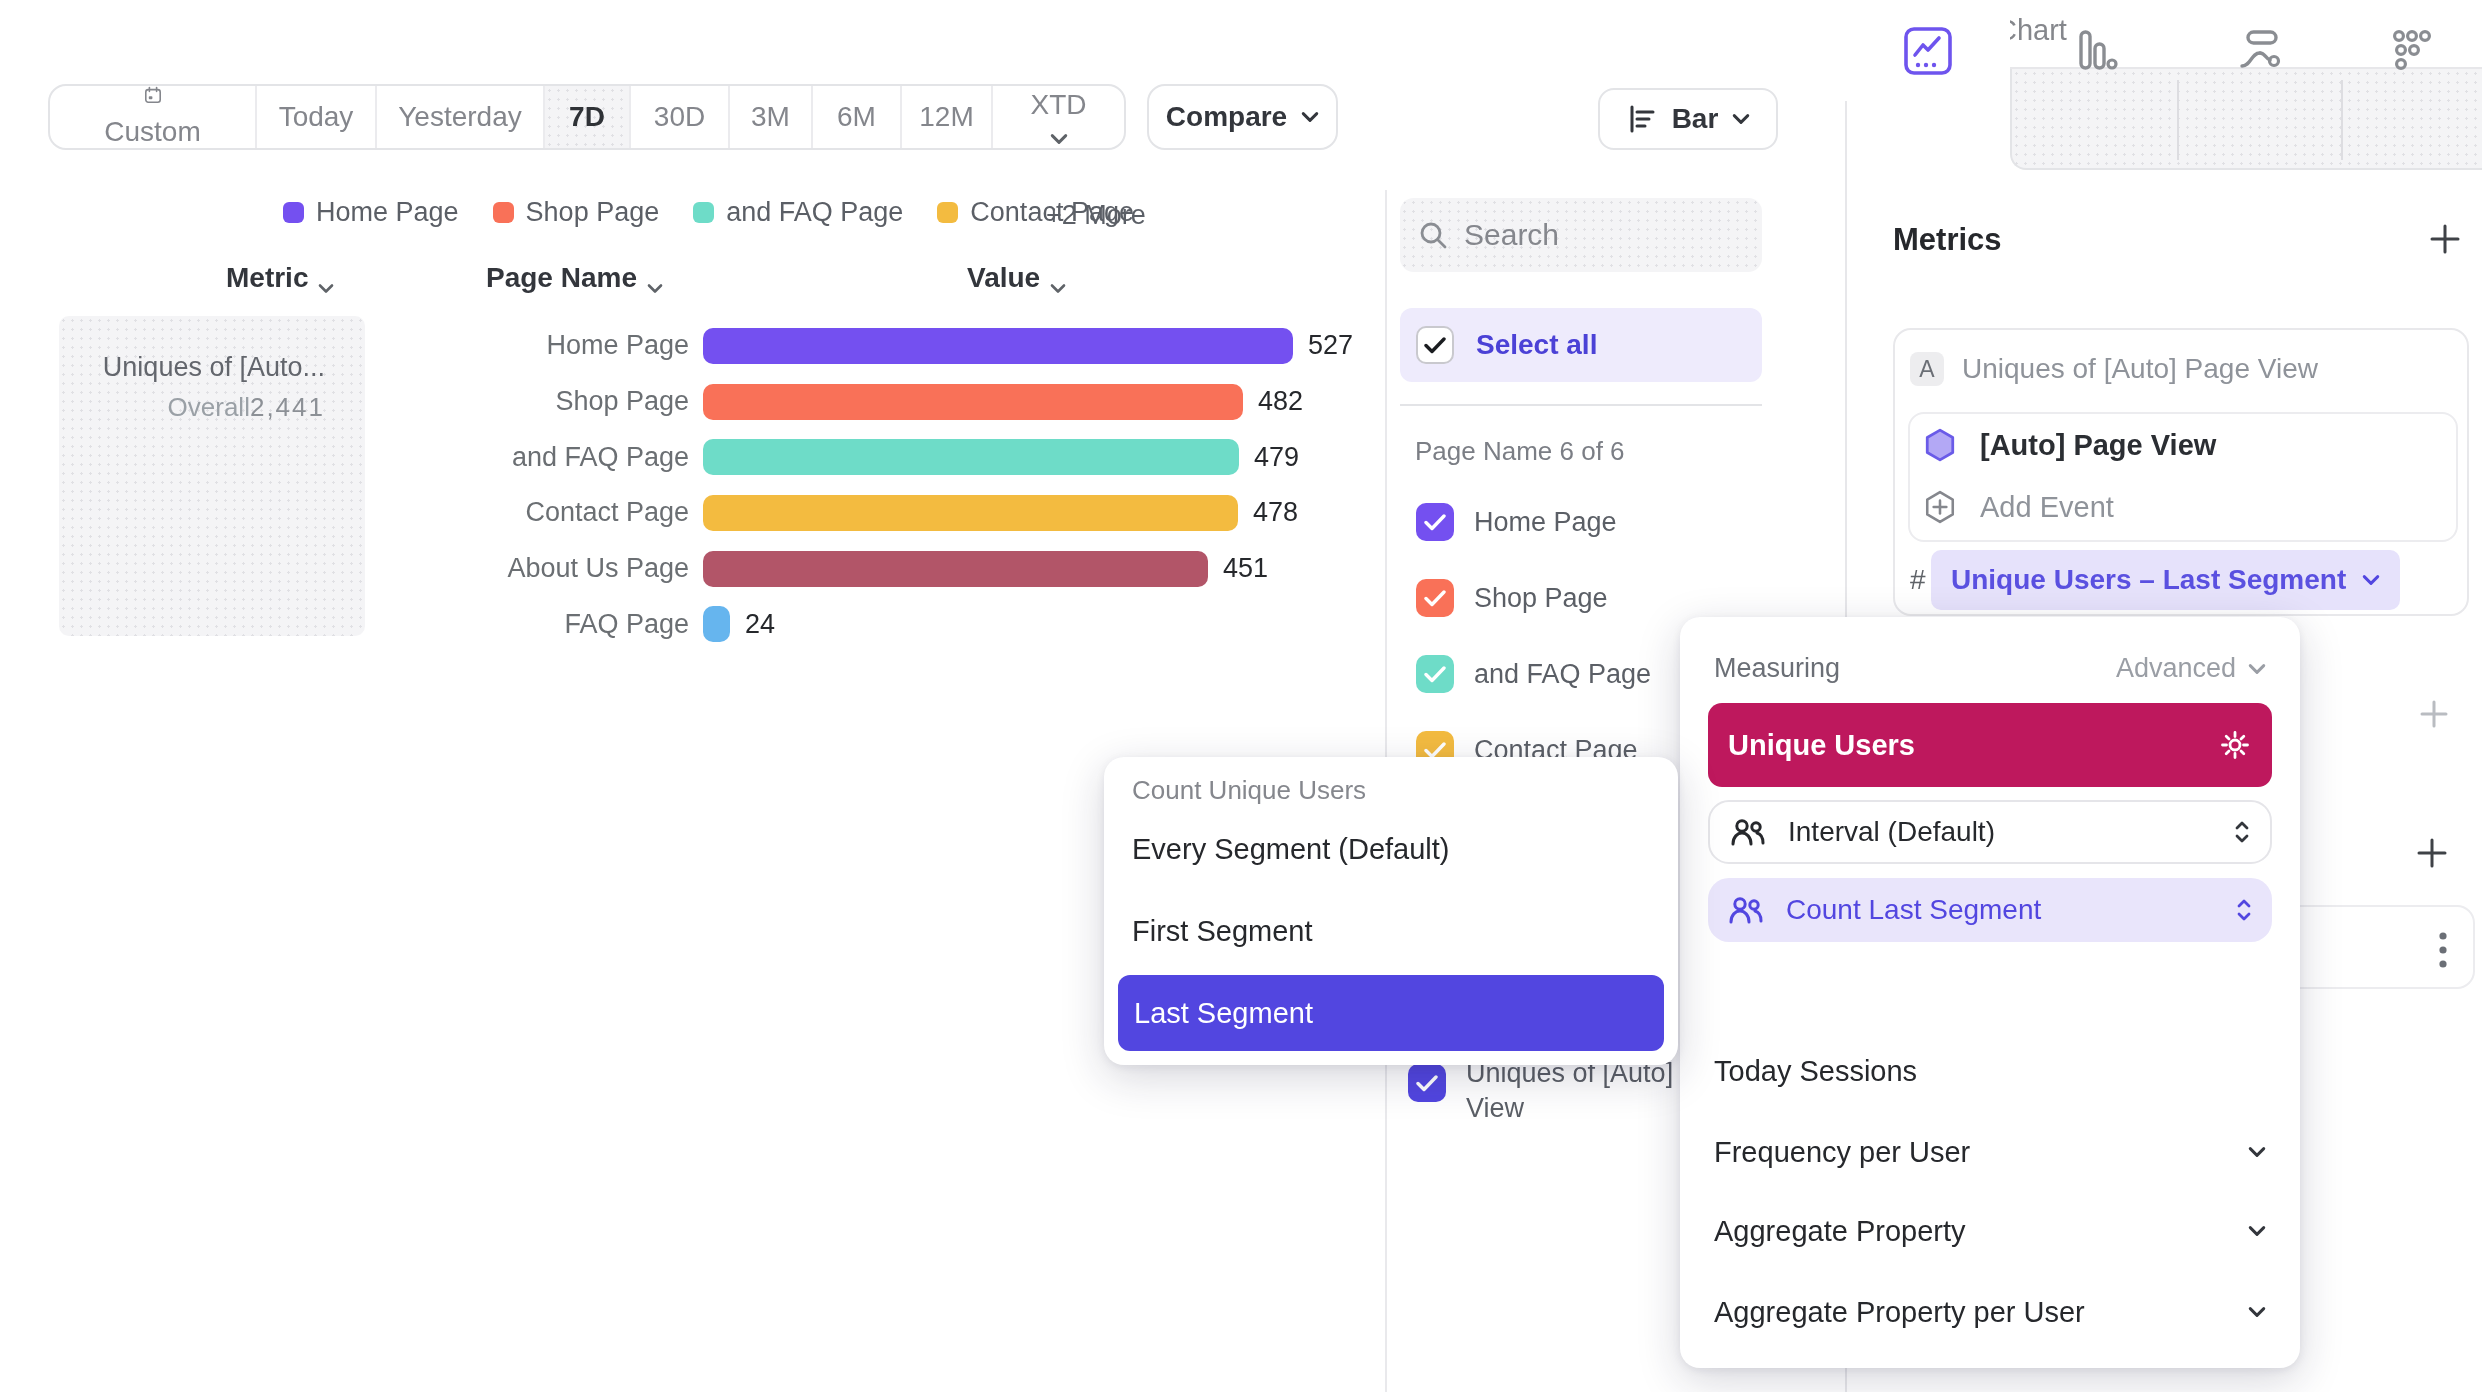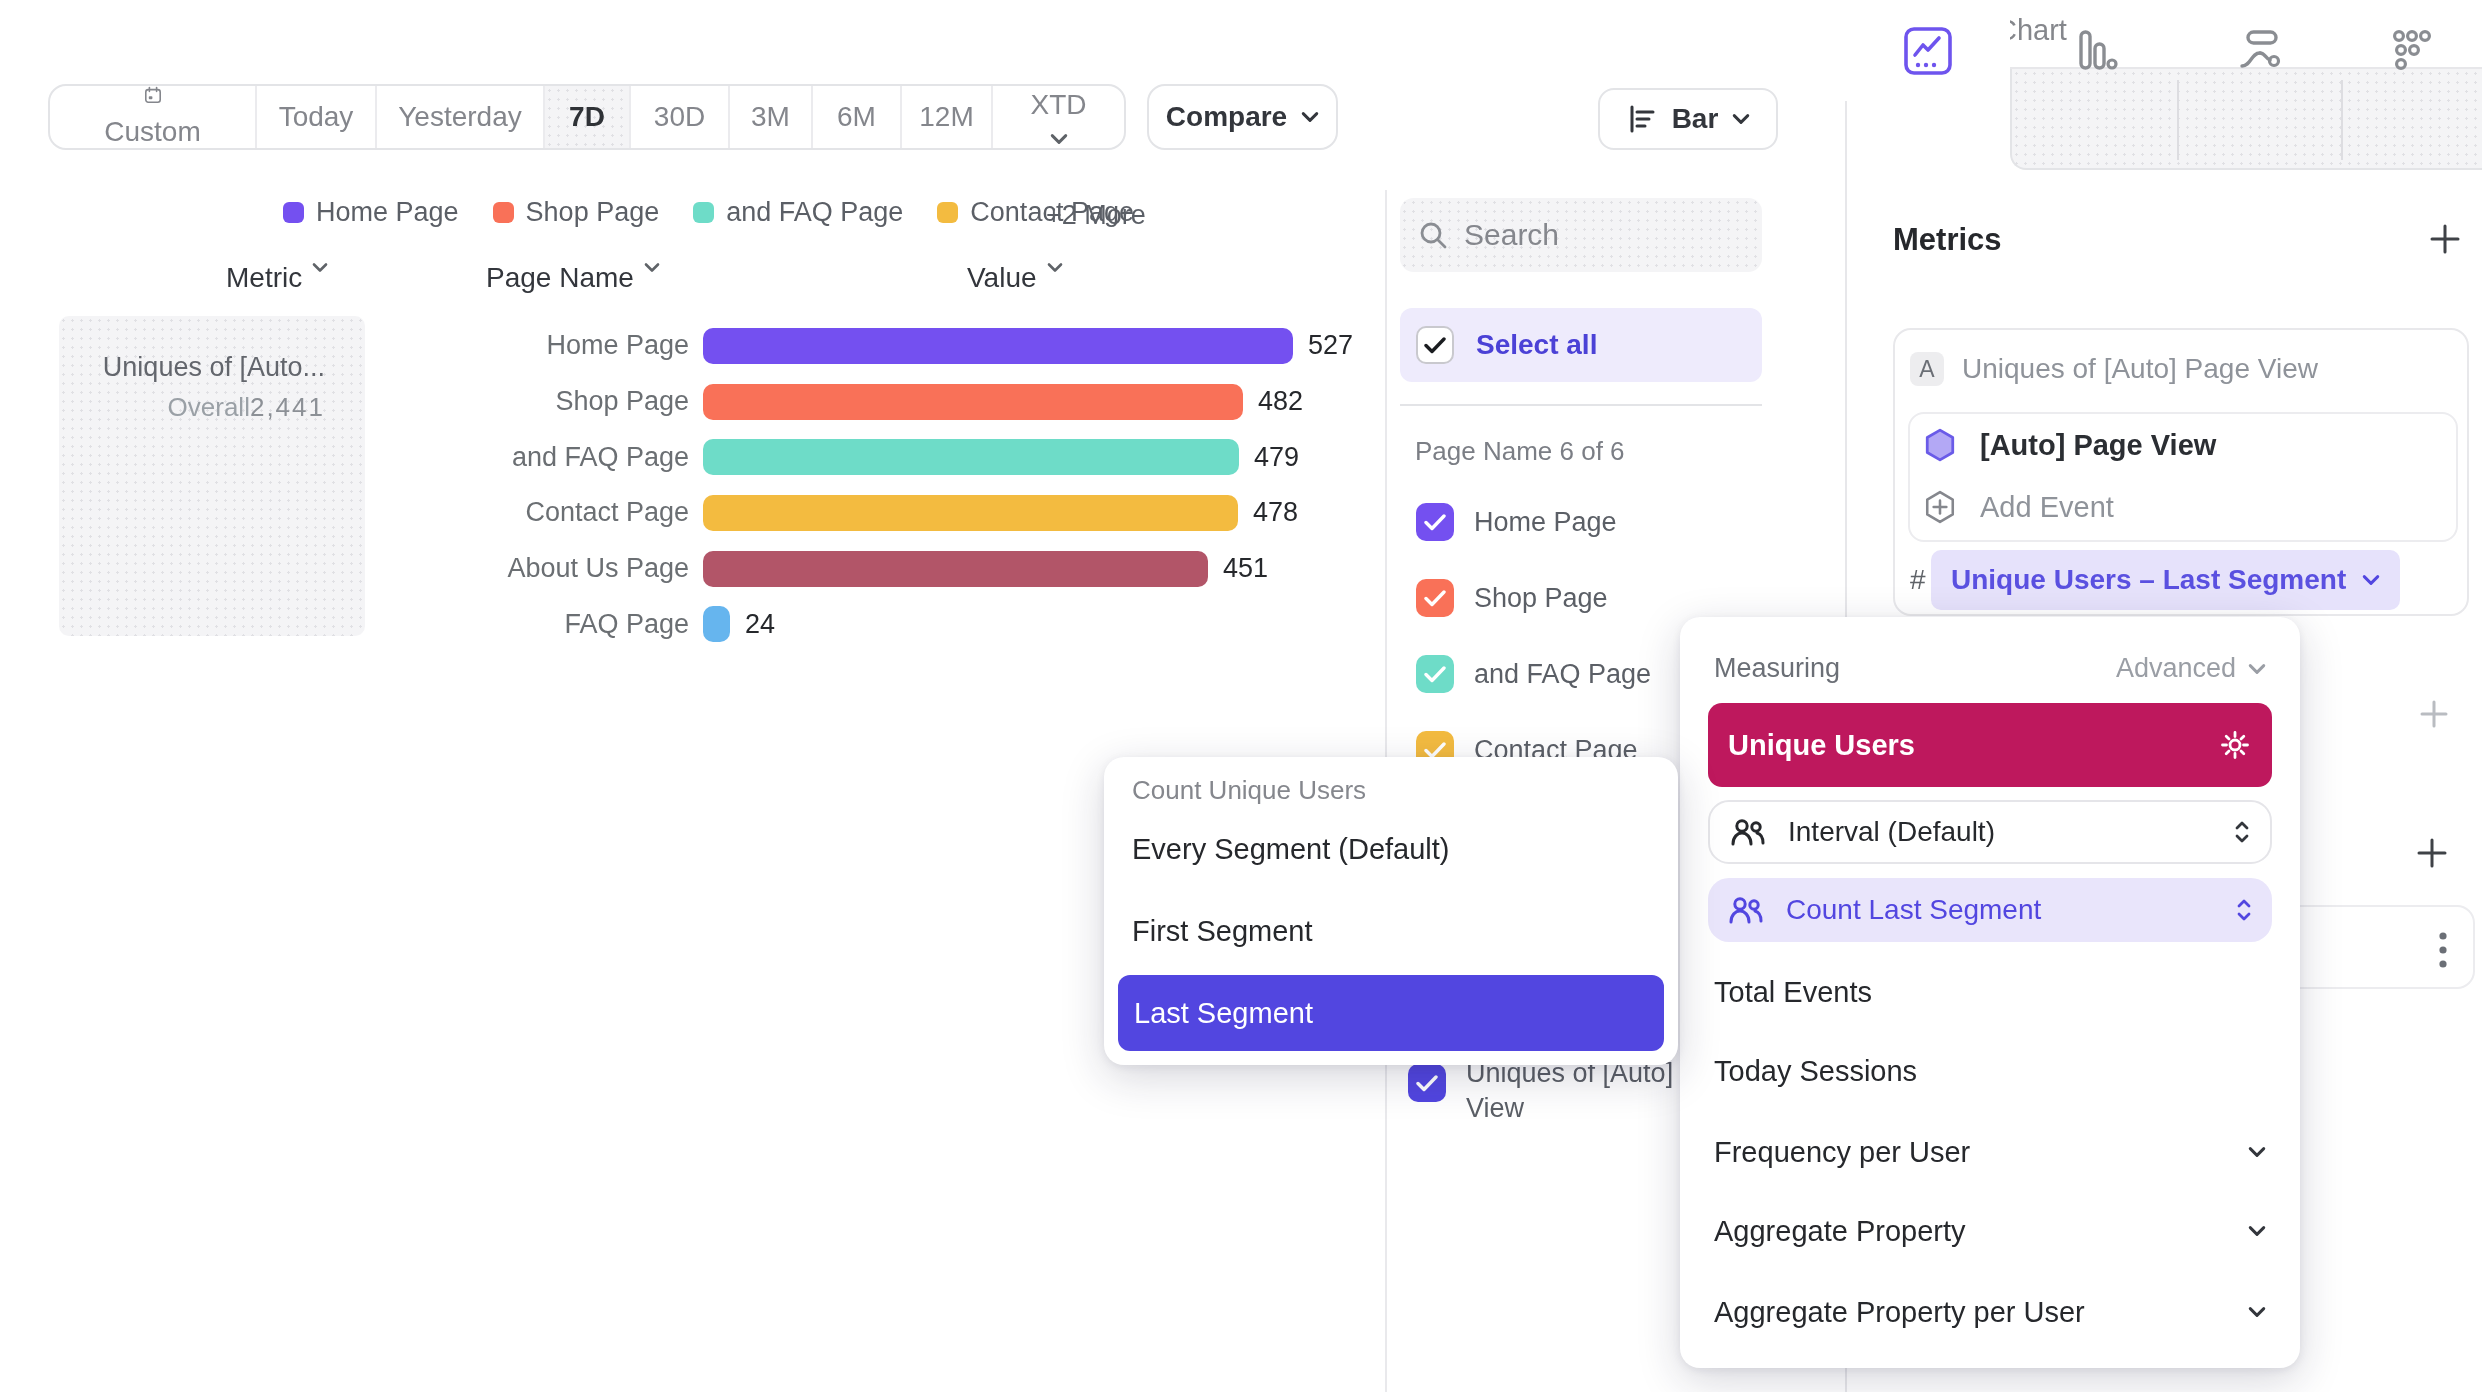--- a/index.html
+++ b/index.html
@@ -22,21 +22,21 @@
     font-size:28px; font-weight:700; color:#33363c; cursor:pointer; }
   .chev { stroke:#5f6368; stroke-width:2.6; fill:none; stroke-linecap:round; stroke-linejoin:round; }
   .chev.dark { stroke:#33363c; }
   .chev.purple { stroke:#5246e0; }
   .chev.light { stroke:#9a9ea5; }
   
   .legend { left:283px; top:196px; height:32px; gap:34px; font-size:27px; color:#5b5f66; }
   .leg-item { display:flex; align-items:center; gap:12px; }
   .swatch { width:21px; height:21px; border-radius:6px; }
   
-  .th { font-size:28px; font-weight:400; color:#33363c; display:flex; align-items:flex-start; gap:10px; }
+  .th { font-size:28px; font-weight:700; color:#33363c; display:flex; align-items:flex-end; gap:10px; }
   .metric-cell { left:59px; top:316px; width:306px; height:320px; border-radius:10px; }
   .metric-title { position:absolute; right:40px; top:36px; font-size:27px; color:#63666d; white-space:nowrap; }
   .metric-sub { position:absolute; right:40px; top:76px; font-size:26px; color:#9aa0a6; }
   .metric-sub b { color:#8c9096; font-weight:400; letter-spacing:2px; }
   .rows { left:0; top:318px; width:1380px; }
   .crow { height:55.7px; display:flex; align-items:center; }
   .rlabel { width:689px; text-align:right; font-size:27px; color:#6b6f73; white-space:nowrap; }
   .rbar { margin-left:14px; height:36px; border-radius:10px; }
   .rval { margin-left:15px; font-size:27px; color:#26282c; }
   
@@ -431,23 +431,20 @@
           <path d="M3 27c0-7 4.5-11 9-11s9 4 9 11"></path>
           <circle cx="26" cy="10" r="4.2"></circle>
           <path d="M27 16c3.5 1 6 4.5 6 10"></path>
         </svg>
       <span>Count Last Segment</span>
     </span>
     <svg width="16" height="26" viewBox="0 0 16 26">
         <path d="M3 9l5-5 5 5M3 17l5 5 5-5" fill="none" stroke="#5246e0" stroke-width="2.8" stroke-linecap="round" stroke-linejoin="round"></path>
       </svg>
   </div>
-  <div class="menu-item" style="top:349px">
-      <span>Total Events</span>
-    </div>
   <div class="menu-item" style="top:428px">
       <span>Today Sessions</span>
     </div>
   <div class="menu-item" style="top:509px">
     <span>Frequency per User</span>
     <svg width="18" height="12" viewBox="0 0 16 10">
         <path class="chev dark" d="M2 2l6 6 6-6"></path>
       </svg>
   </div>
   <div class="menu-item" style="top:588px">

